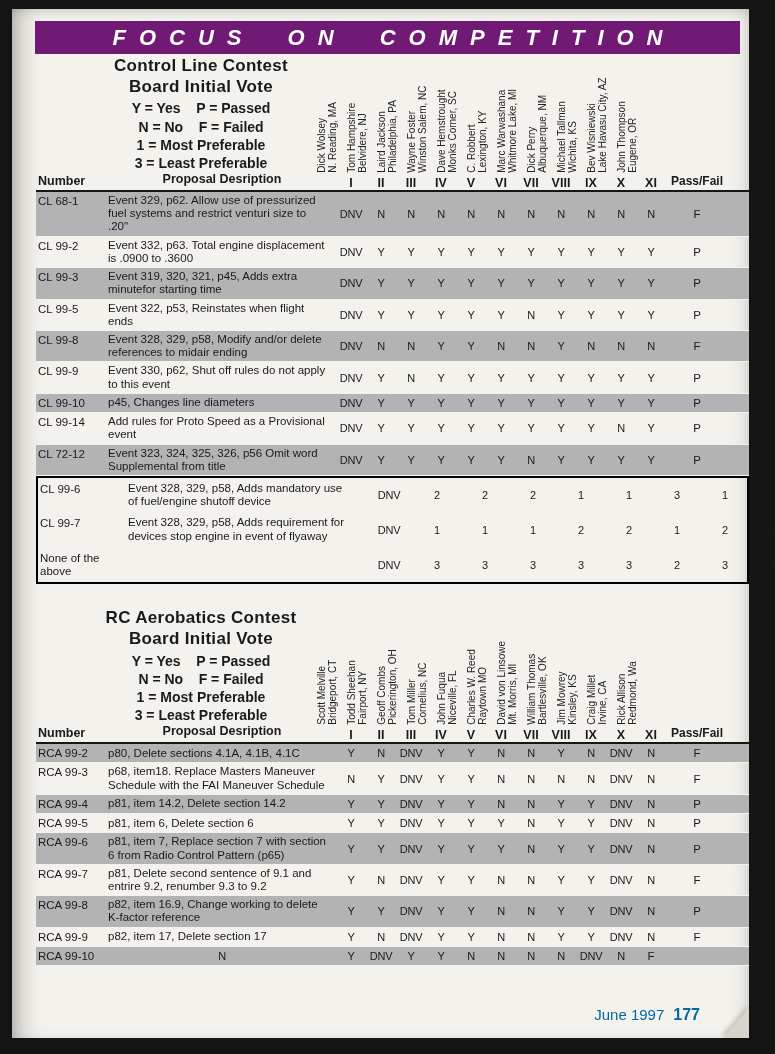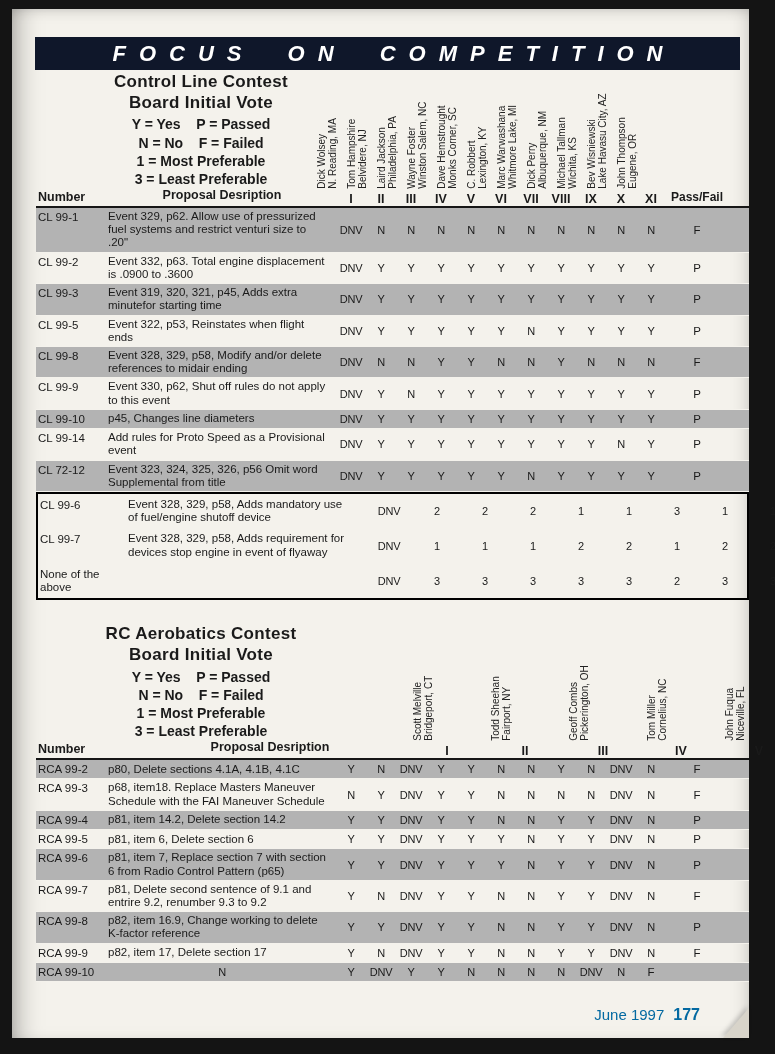--- a/index.html
+++ b/index.html
@@ -14,37 +14,37 @@
   .page {
     position: absolute; left: 12px; top: 9px;
     width: 737px; height: 1029px;
     background: #f4f2ec;
     box-shadow: inset 22px 0 30px -24px rgba(0,0,0,.5),
                 inset -12px 0 22px -16px rgba(0,0,0,.28),
                 inset 0 10px 18px -14px rgba(0,0,0,.25);
   }
   
   .banner {
-    margin: 28px 9px 0 23px; height: 33px;
-    background: #0f172a; color: #fff;
+    margin: 12px 9px 0 23px; height: 33px;
+    background: #701a75; color: #fff;
     display: flex; align-items: center; justify-content: center;
     font-weight: bold; font-style: italic;
     font-size: 22px; letter-spacing: 13px; word-spacing: 14px;
     white-space: nowrap; text-indent: 13px;
   }
   
   .hband {
     position: relative;
     margin-left: 24px; margin-top: 4px;
     height: 132px;
     display: grid;
     grid-template-columns: 72px 228px repeat(11, 30px) 62px;
     align-items: end;
   }
-  [data-table-slot] + [data-table-slot] .hband { margin-top: 26px; gap: 48px; }
+  [data-table-slot] + [data-table-slot] .hband { margin-top: 26px; }
   .tblock {
     position: absolute; left: 20px; top: -2px; width: 290px;
     text-align: center; font-weight: bold;
   }
   .ttl { font-size: 17px; line-height: 1.22; letter-spacing: .3px; }
   .legend { font-size: 14px; line-height: 1.3; margin-top: 2px; }
   .legend-line { white-space: pre-wrap; }
   .h-num  { font-weight: bold; font-size: 12.5px; padding: 0 0 2px 2px; }
   .h-desc { font-weight: bold; font-size: 12.5px; text-align: center; padding-bottom: 4px; }
   .h-pass { font-weight: bold; font-size: 12px; text-align: center; padding-bottom: 2px; }
@@ -186,21 +186,21 @@
             <div class="rname">
               <div>John Thompson</div>
               <div>Eugene, OR</div>
             </div>
             <div class="numeral">XI</div>
           </div>
           <div class="h-pass">Pass/Fail</div>
         </div>
         <div class="rows">
           <div class="trow shaded">
-            <div class="c-num">CL 99-1</div>
+            <div class="c-num">CL 68-1</div>
             <div class="c-desc">Event 329, p62. Allow use of pressurized fuel systems and restrict venturi size to .20"</div>
             <div class="c-vote">DNV</div>
             <div class="c-vote">N</div>
             <div class="c-vote">N</div>
             <div class="c-vote">N</div>
             <div class="c-vote">N</div>
             <div class="c-vote">N</div>
             <div class="c-vote">N</div>
             <div class="c-vote">N</div>
             <div class="c-vote">N</div>

